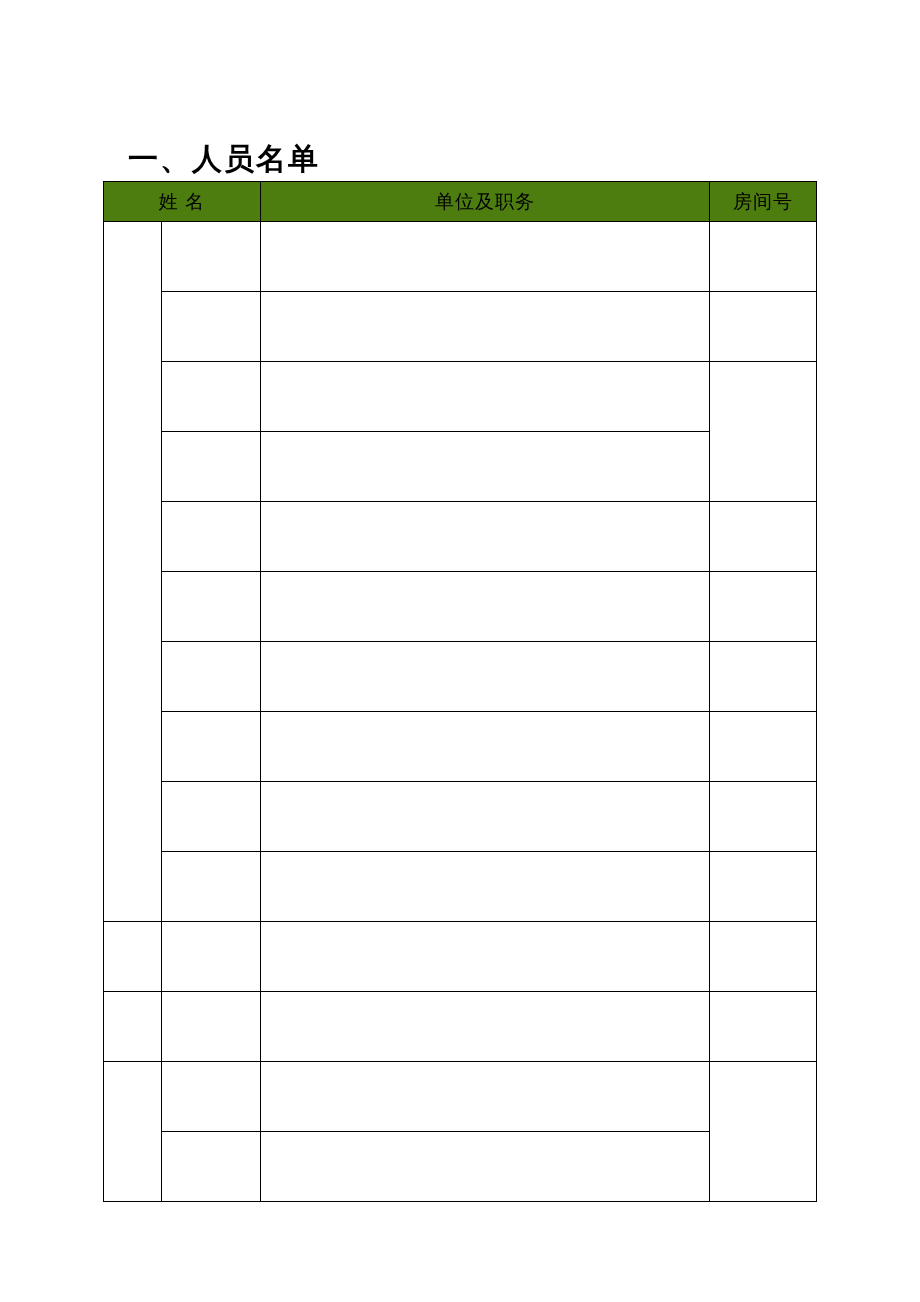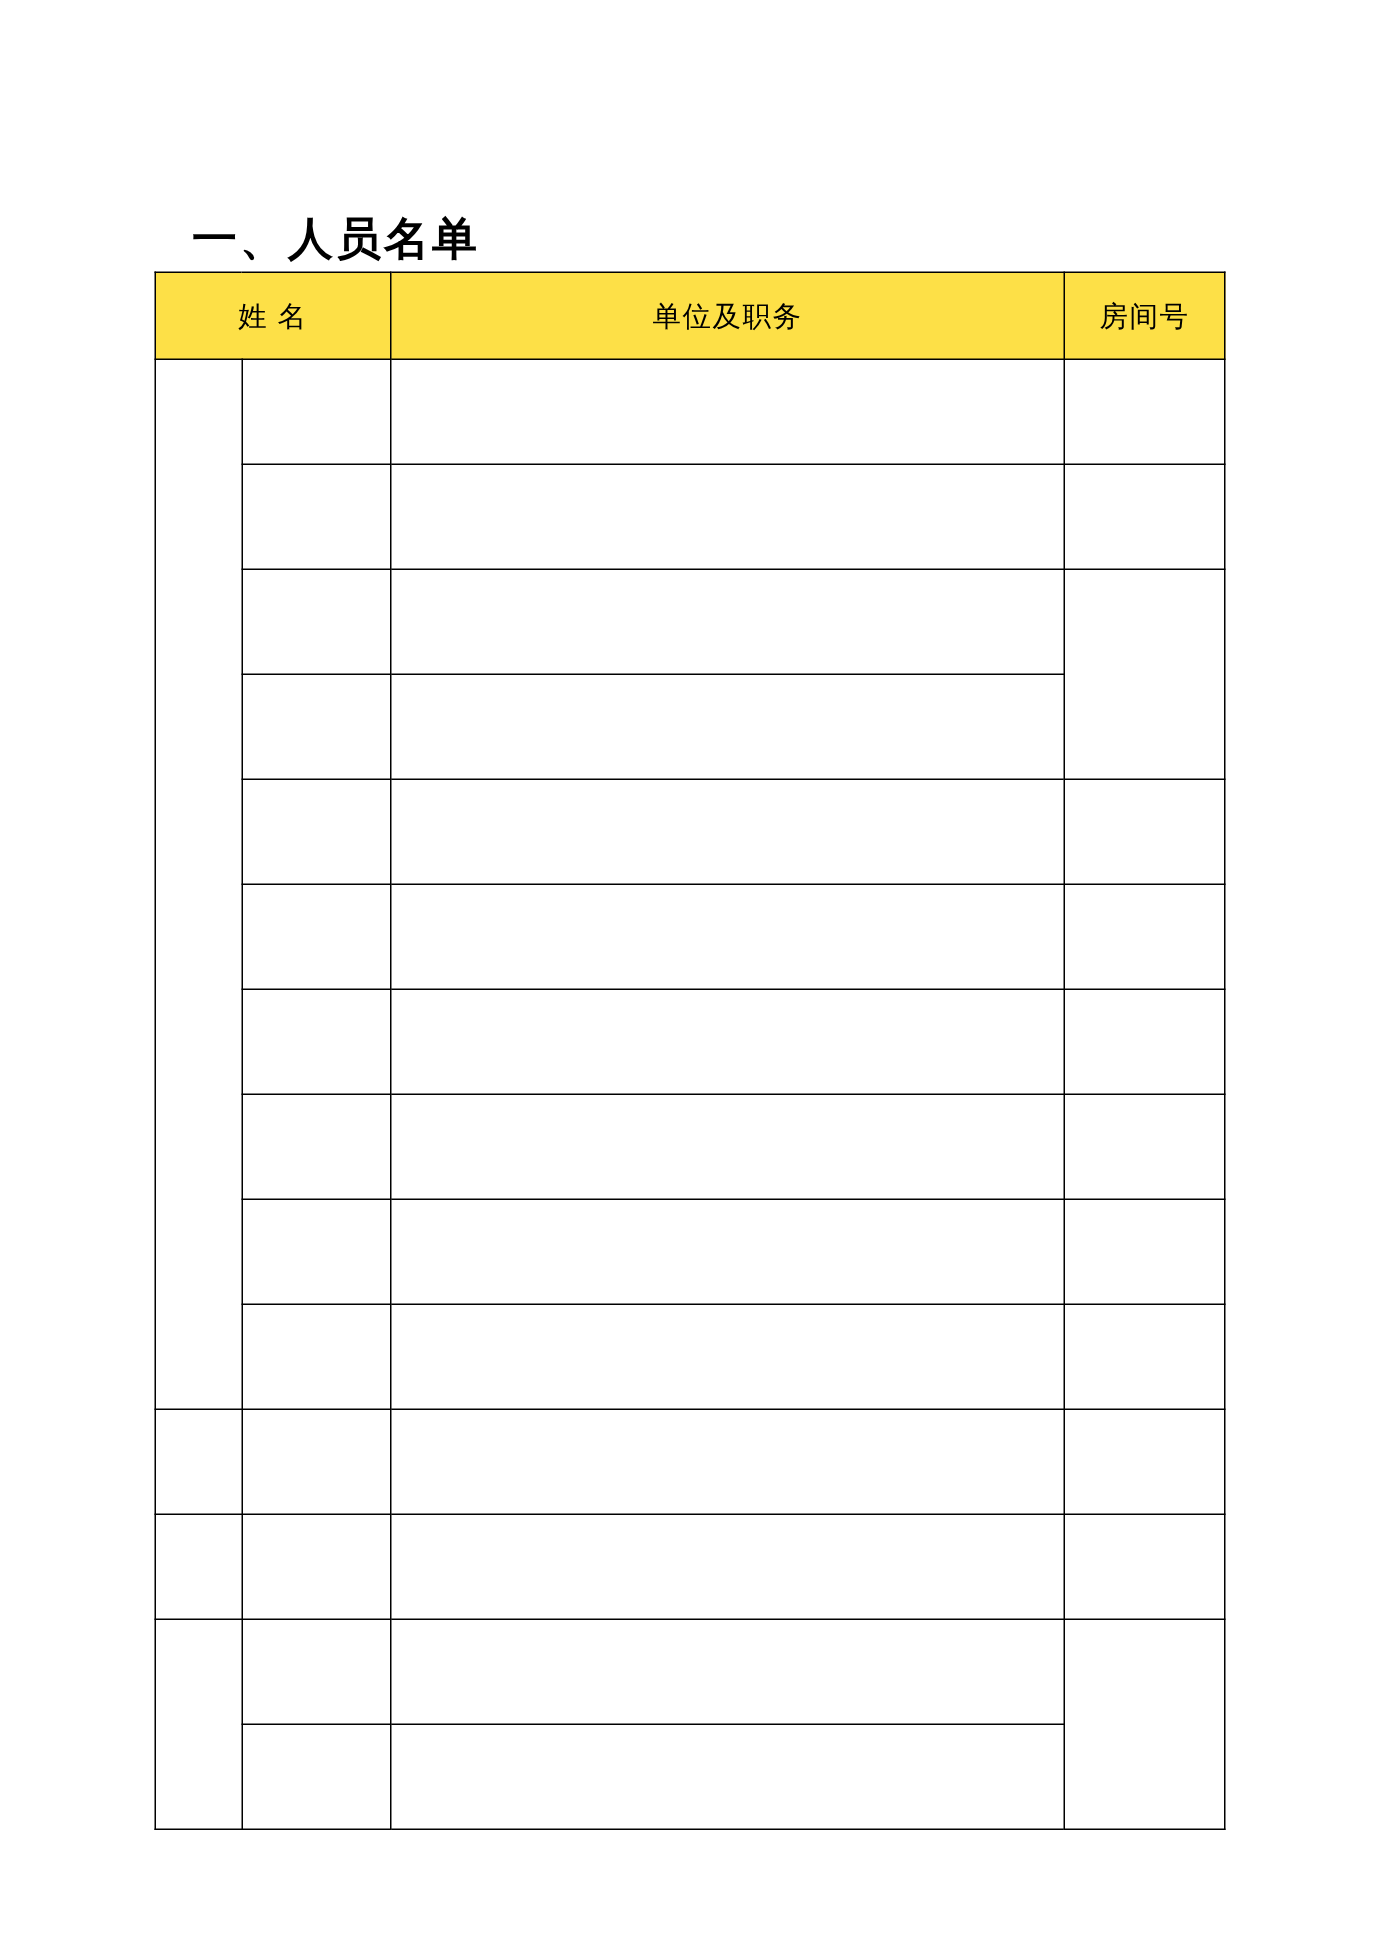--- a/index.html
+++ b/index.html
@@ -36,22 +36,22 @@
     }
     td, th {
       border: 1px solid #000;
       text-align: center;
       vertical-align: middle;
       font-size: 19px;
       font-family: "SimHei", "黑体", sans-serif;
       font-weight: normal;
     }
     thead th {
-      background: #fde047;
-      height: 58px;
+      background: #4d7c0f;
+      height: 40px;
       letter-spacing: 1px;
     }
     .col-name-group {
       width: 58px;
     }
     .col-name {
       width: 99px;
     }
     .col-unit {
       width: 450px;

